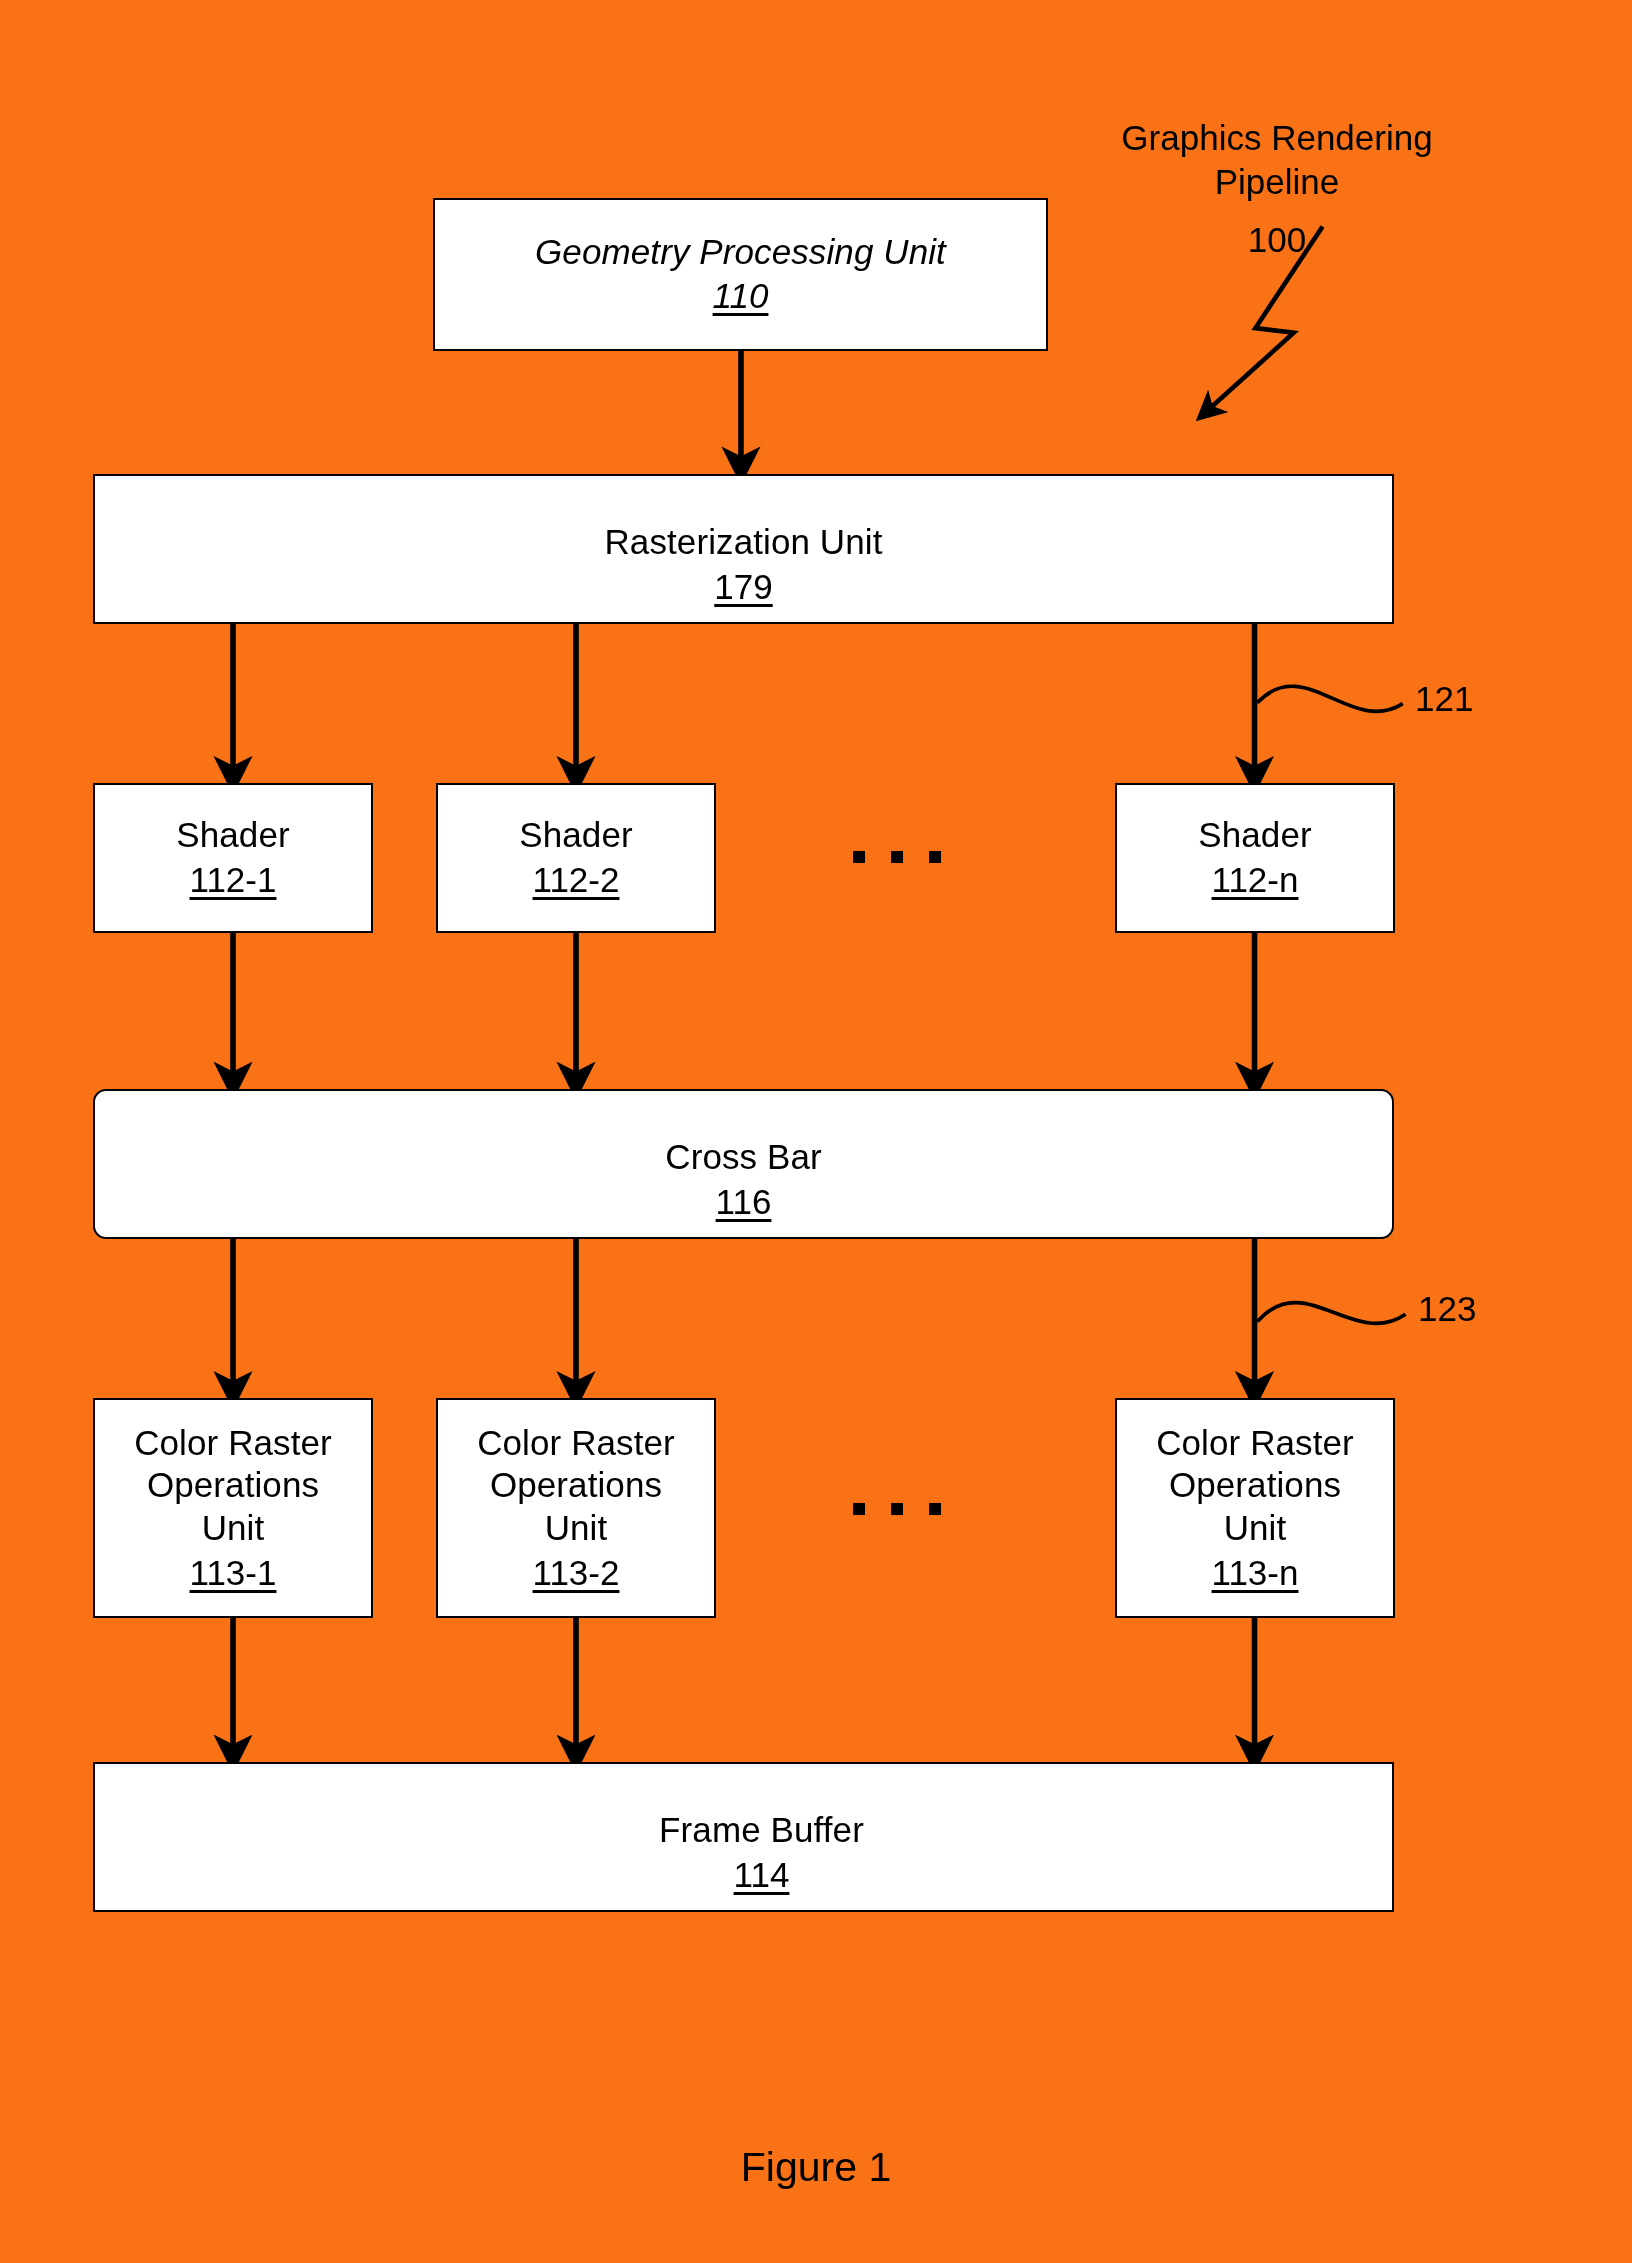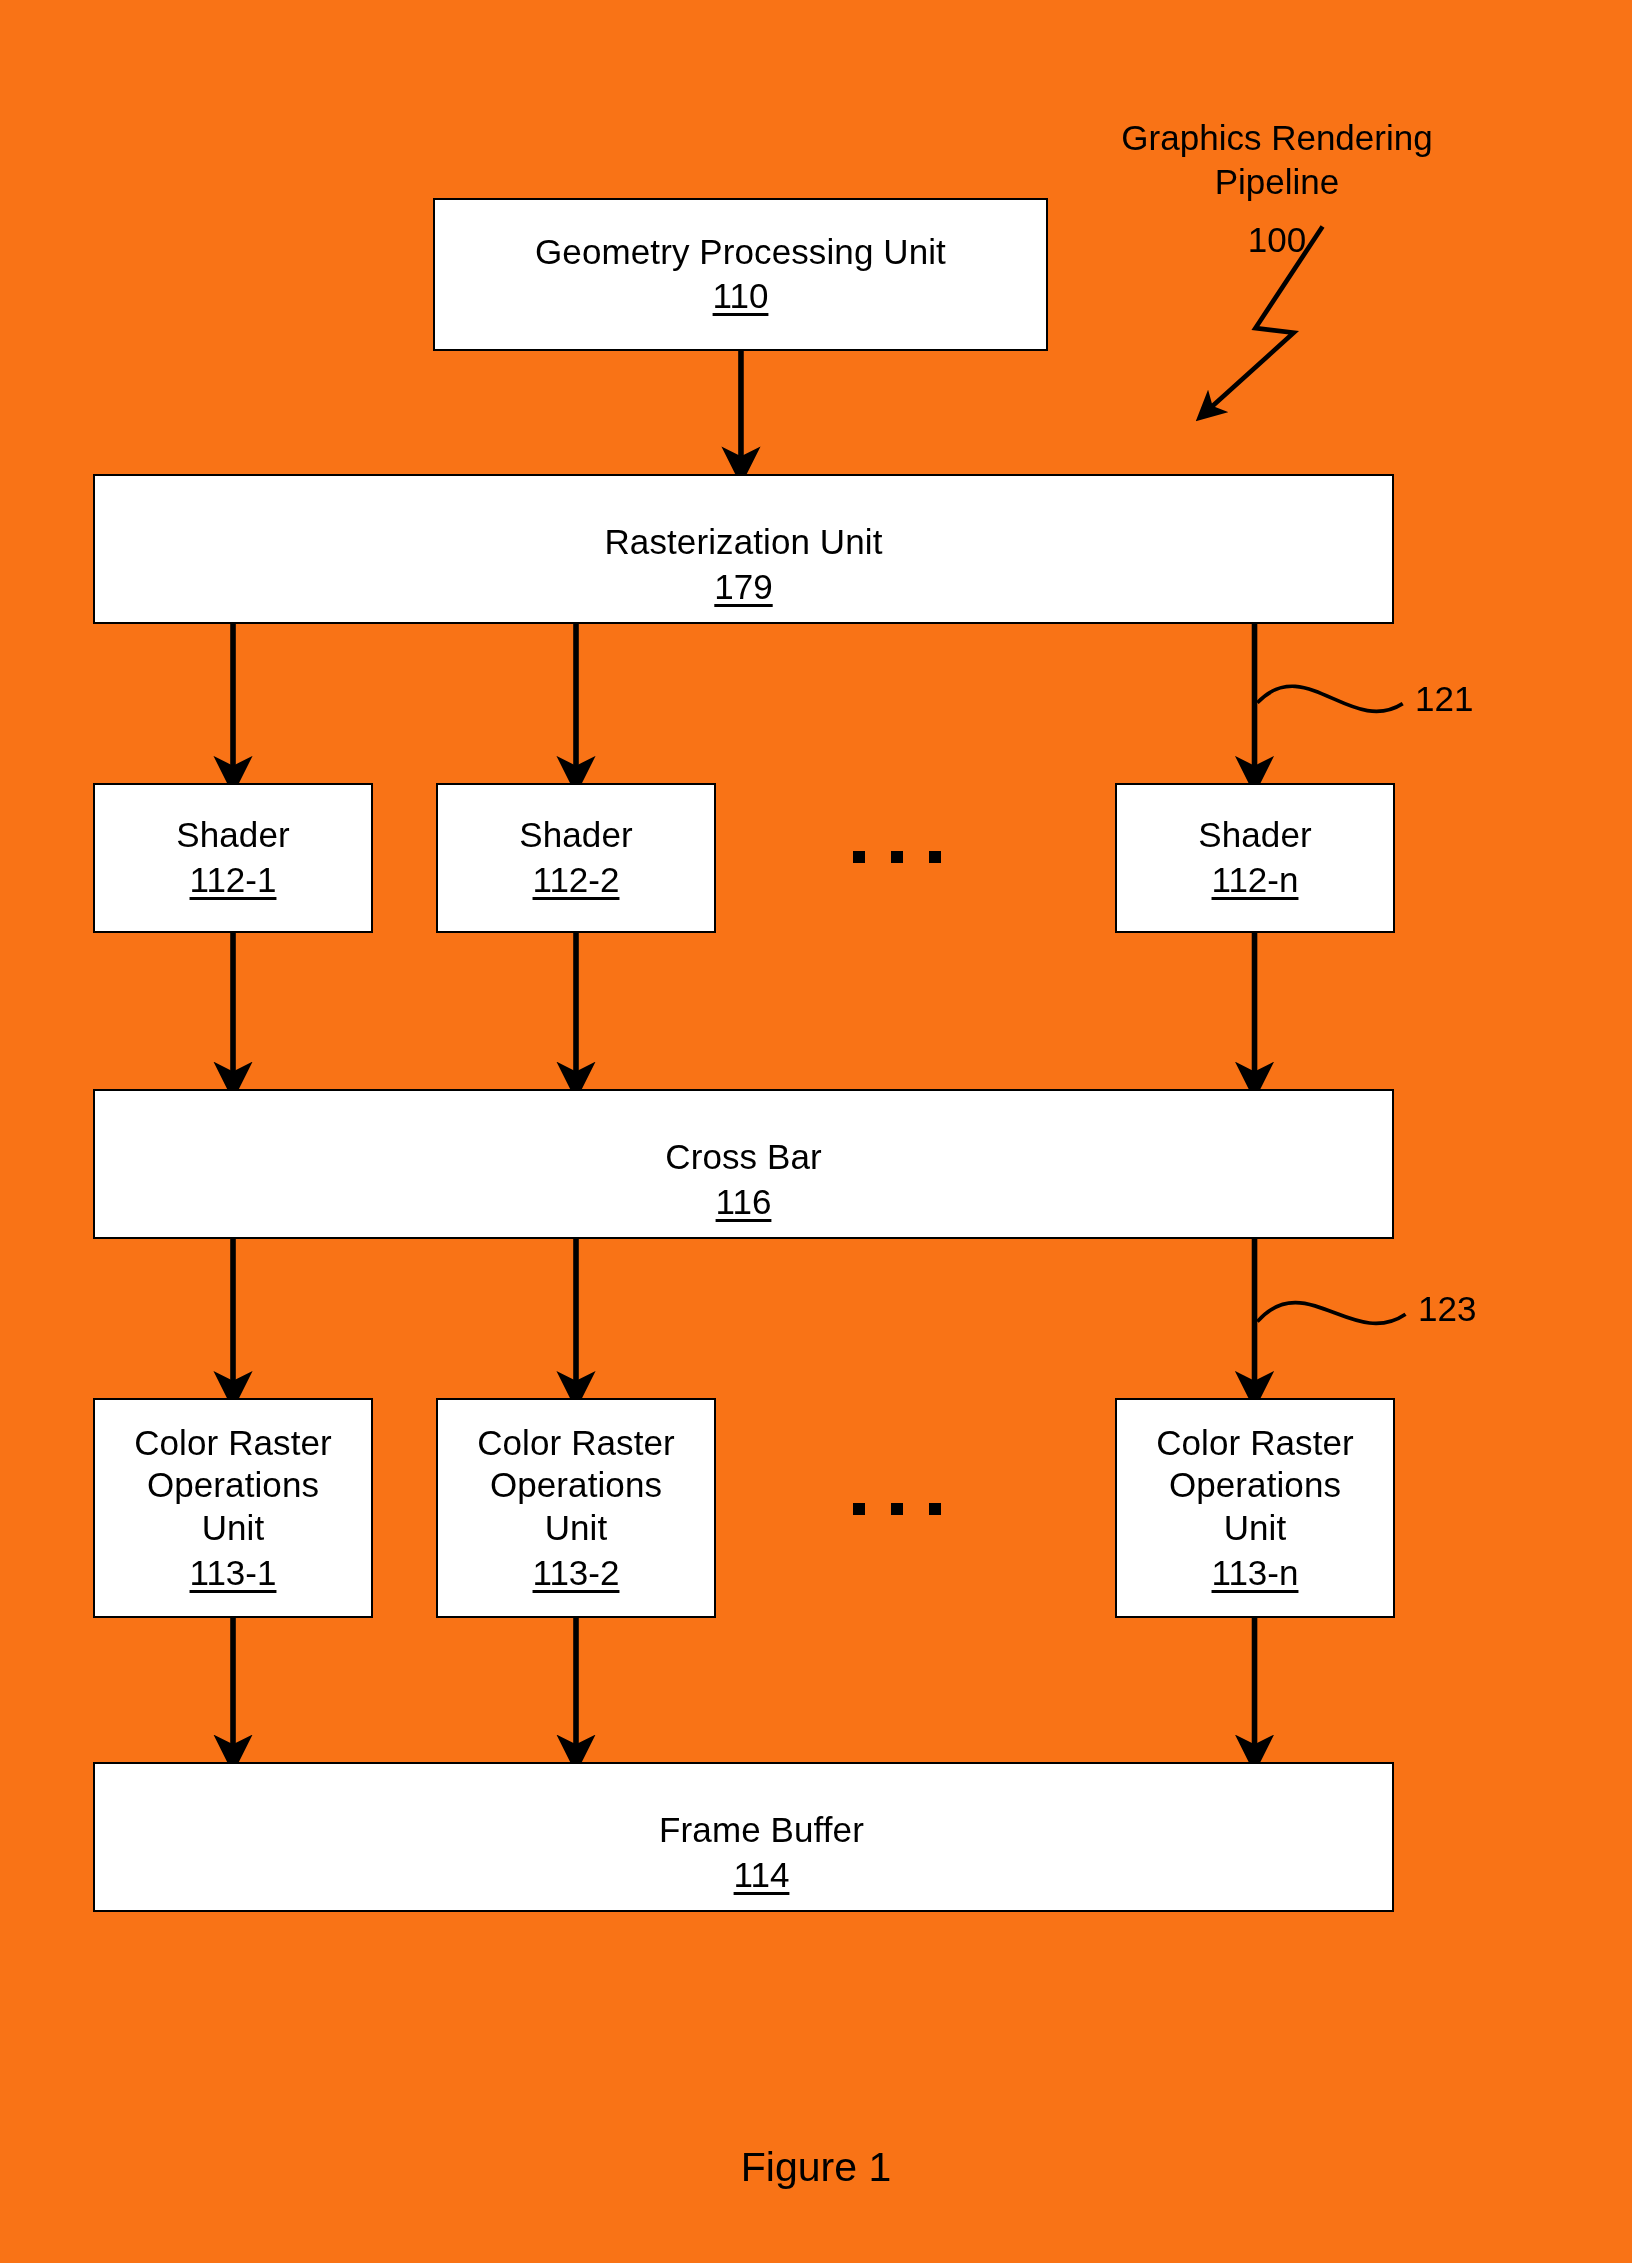--- a/index.html
+++ b/index.html
@@ -135,21 +135,21 @@
     <line x1="1346" y1="1736" x2="1346" y2="1882" stroke="#000000" stroke-width="6" marker-end="url(#arrowhead)"></line>
   </svg>
 
   <div class="freetext" style="left:1081px; top:73px; width:392px;">
     <span>Graphics Rendering Pipeline</span>
   </div>
   <div class="freetext" style="left:1081px; top:175px; width:392px;">
     <span>100</span>
   </div>
 
-  <div class="node" style="left:433px; top:198px; width:615px; height:153px;">
+  <div class="node" style="left:433px; top:198px; width:615px; height:153px;font-style:italic;">
     <div class="title">Geometry Processing Unit</div>
     <div class="refnum">110</div>
   </div>
 
   <div class="node wide" style="left:93px; top:474px; width:1301px; height:150px;">
     <div class="title">Rasterization Unit</div>
     <div class="refnum">179</div>
   </div>
 
   <div class="reflabel" style="left:1415px; top:681px;">
@@ -170,21 +170,21 @@
     <i></i>
     <i></i>
     <i></i>
   </div>
 
   <div class="node" style="left:1115px; top:783px; width:280px; height:150px;">
     <div class="title">Shader</div>
     <div class="refnum">112-n</div>
   </div>
 
-  <div class="node wide" style="left:93px; top:1089px; width:1301px; height:150px;">
+  <div class="node wide" style="left:93px; top:1089px; width:1301px; height:150px;border-radius:13px;">
     <div class="title">Cross Bar</div>
     <div class="refnum">116</div>
   </div>
 
   <div class="reflabel" style="left:1418px; top:1291px;">
     <span>123</span>
   </div>
 
   <div class="node" style="left:93px; top:1398px; width:280px; height:220px;">
     <div class="title">Color Raster

